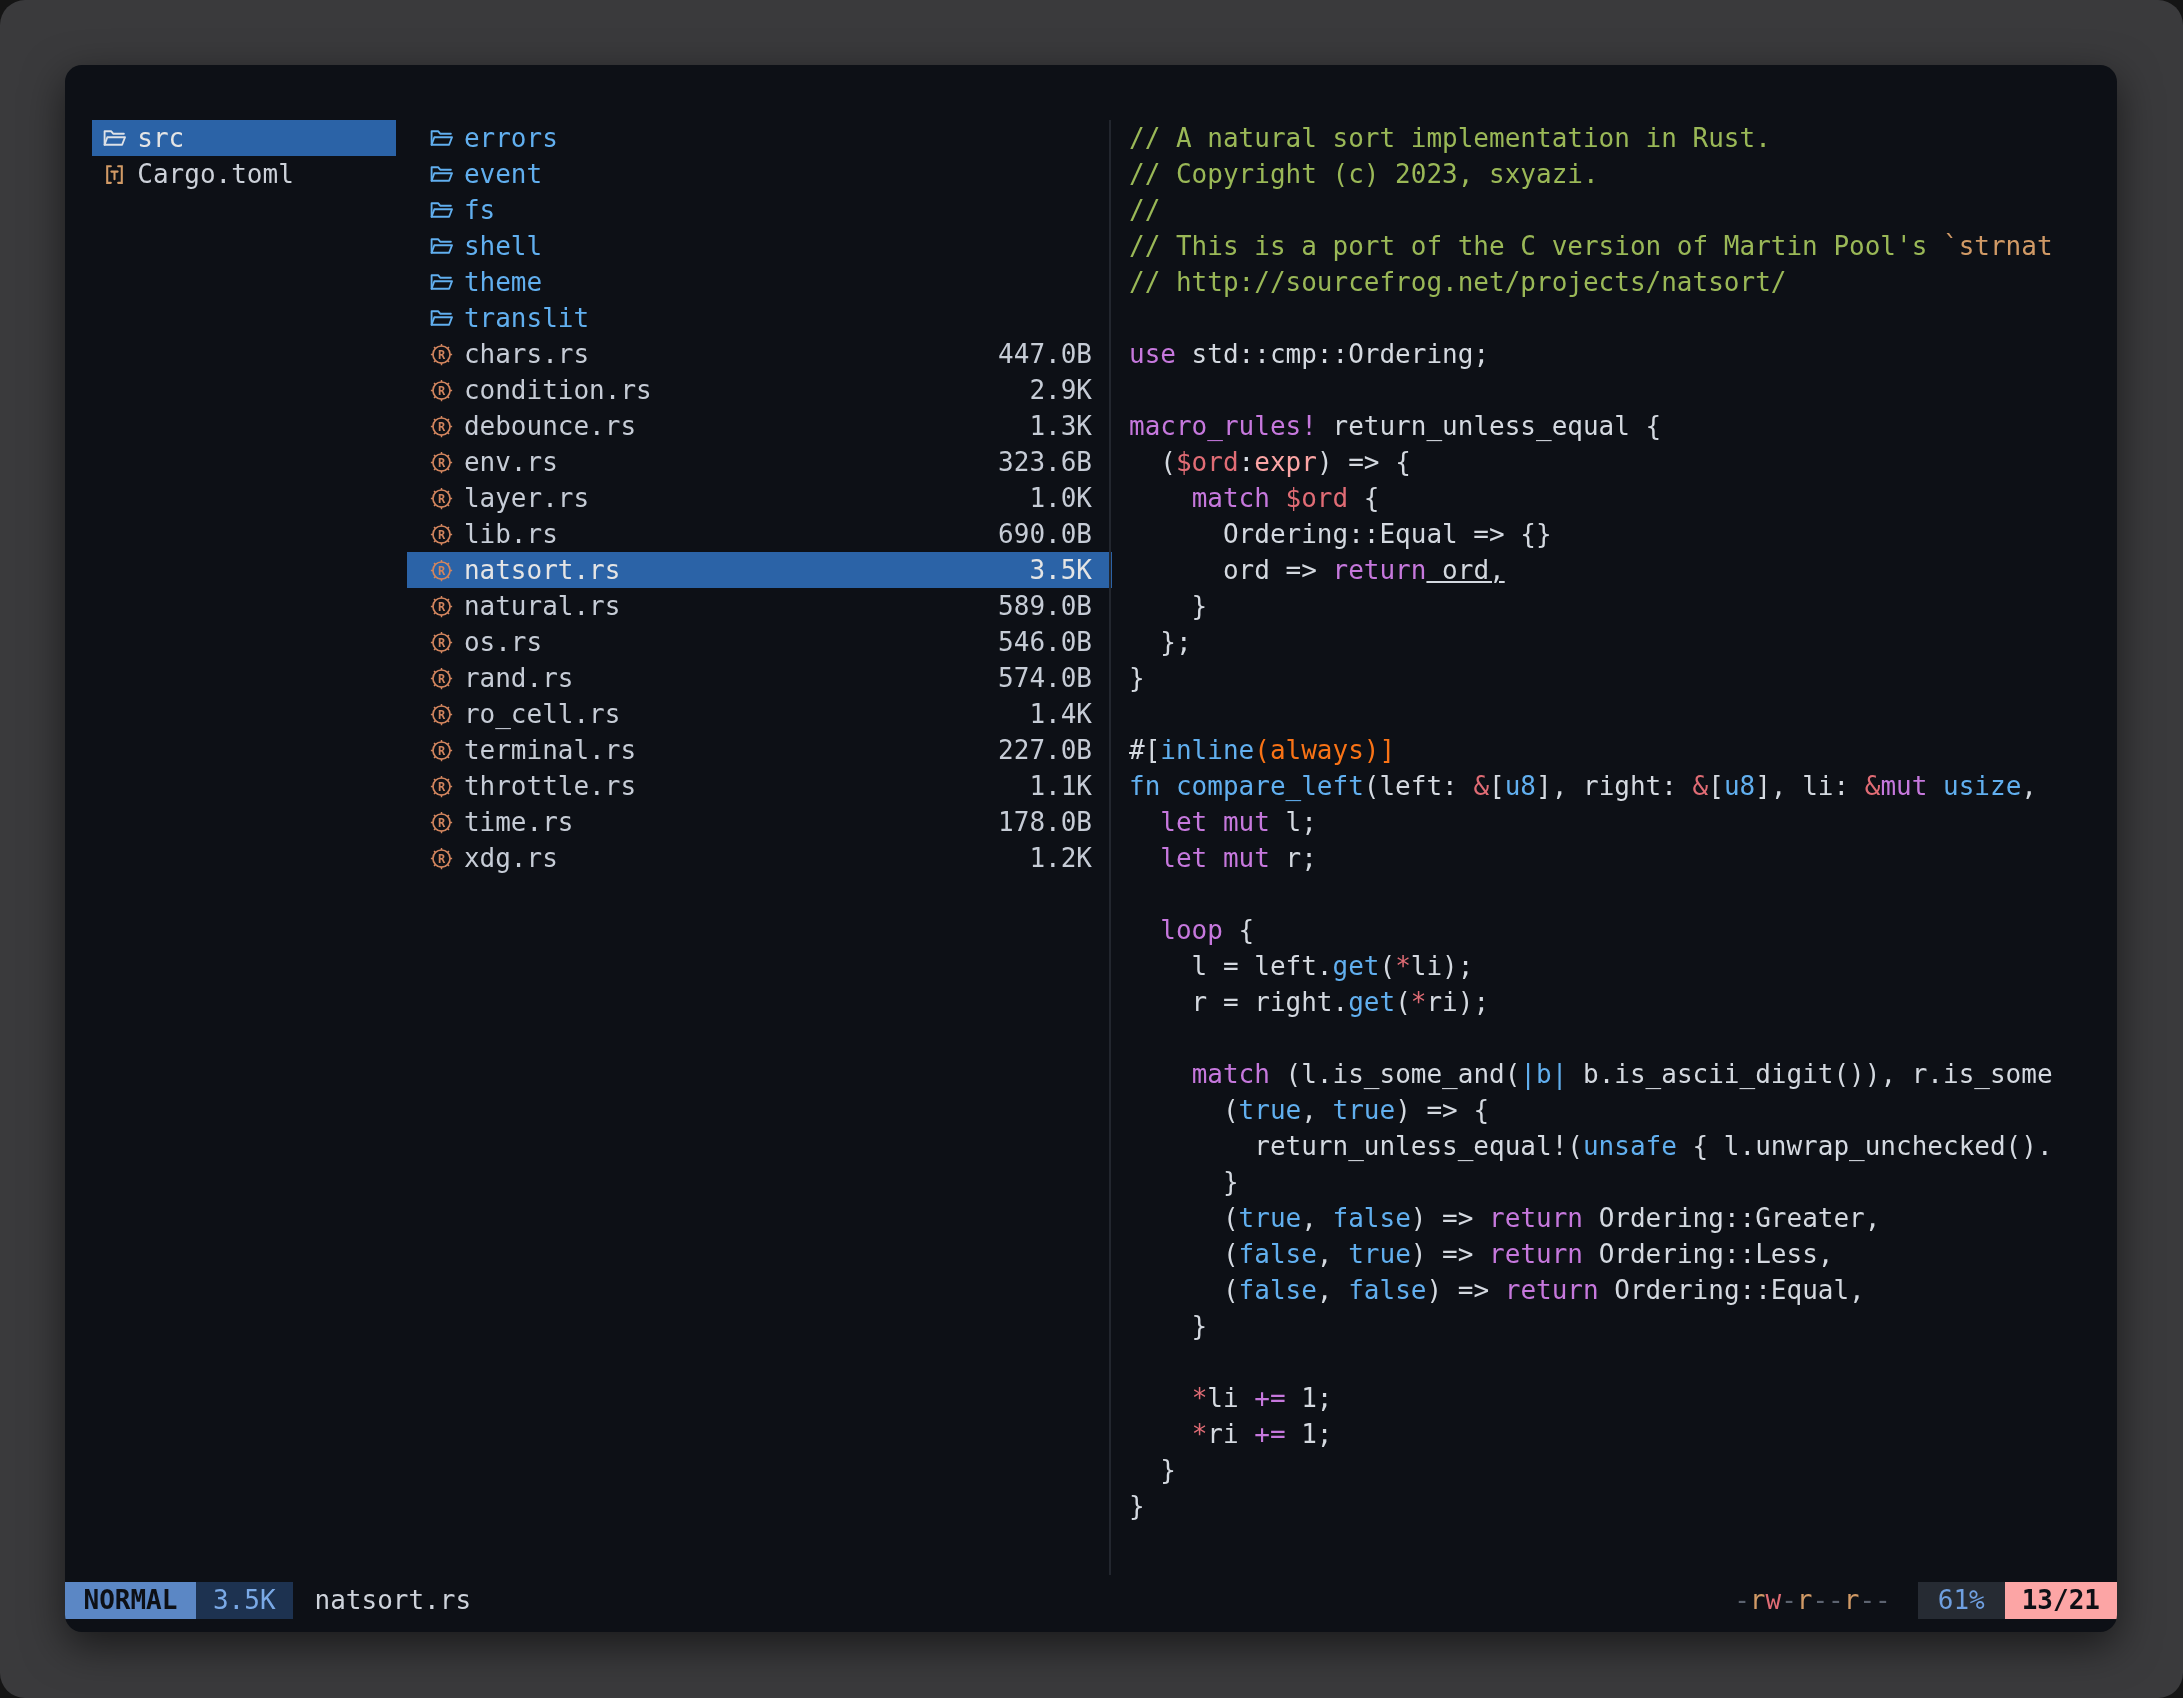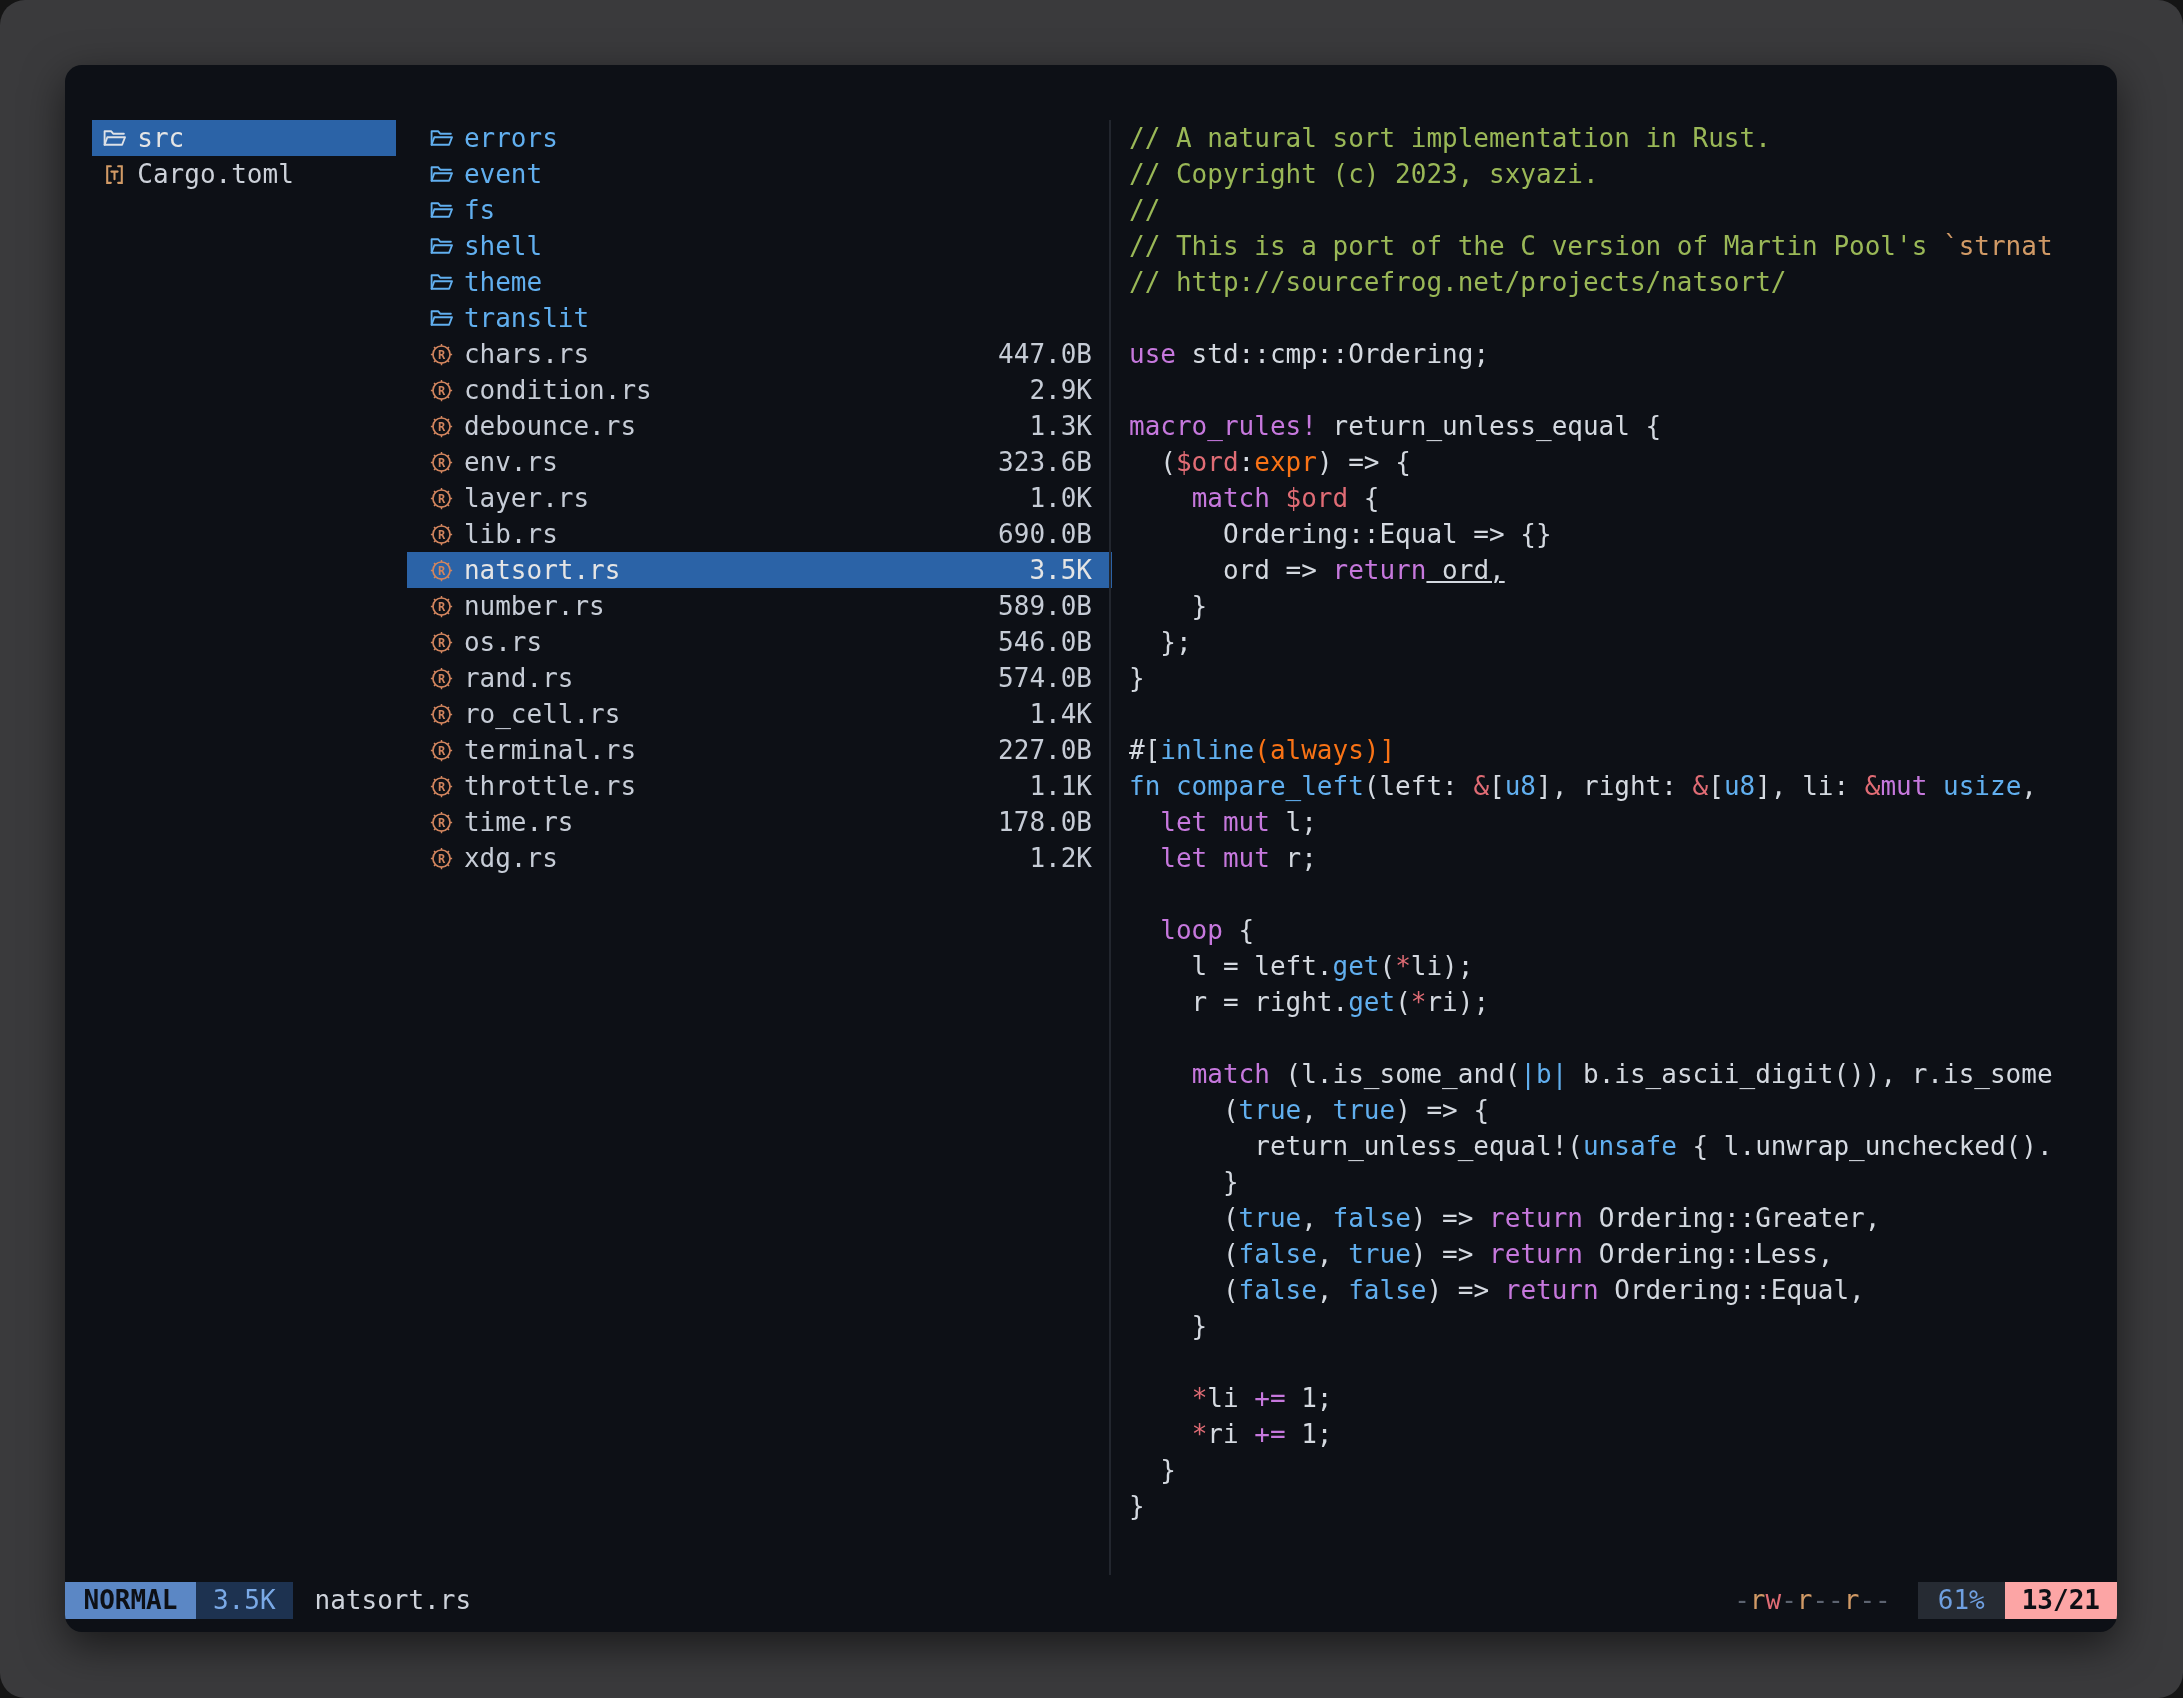--- a/index.html
+++ b/index.html
@@ -235,21 +235,21 @@
           <span class="size">3.5K</span>
         </div>
         <div class="row">
           <span class="icon ic-rust">
             <svg viewBox="0 0 24 24" fill="none" stroke="currentColor" style="font-size:31px">
               <circle cx="12" cy="12" r="8.2" stroke-width="1.6"></circle>
               <path stroke-width="1.4" d="M12 1.8v2.2M12 20v2.2M1.8 12H4M20 12h2.2M4.8 4.8l1.6 1.6M17.6 17.6l1.6 1.6M4.8 19.2l1.6-1.6M17.6 6.4l1.6-1.6"></path>
               <text x="12" y="16.3" text-anchor="middle" font-size="11.5" font-weight="bold" font-family="monospace" fill="currentColor" stroke="none">R</text>
             </svg>
           </span>
-          <span class="label file">number.rs</span>
+          <span class="label file">natural.rs</span>
           <span class="size">589.0B</span>
         </div>
         <div class="row">
           <span class="icon ic-rust">
             <svg viewBox="0 0 24 24" fill="none" stroke="currentColor" style="font-size:31px">
               <circle cx="12" cy="12" r="8.2" stroke-width="1.6"></circle>
               <path stroke-width="1.4" d="M12 1.8v2.2M12 20v2.2M1.8 12H4M20 12h2.2M4.8 4.8l1.6 1.6M17.6 17.6l1.6 1.6M4.8 19.2l1.6-1.6M17.6 6.4l1.6-1.6"></path>
               <text x="12" y="16.3" text-anchor="middle" font-size="11.5" font-weight="bold" font-family="monospace" fill="currentColor" stroke="none">R</text>
             </svg>
           </span>
@@ -329,21 +329,21 @@
     <div class="pane-preview">
         <div class="code-line"><span style="color: rgb(154, 184, 87);">// A natural sort implementation in Rust.</span></div>
         <div class="code-line"><span style="color: rgb(154, 184, 87);">// Copyright (c) 2023, sxyazi.</span></div>
         <div class="code-line"><span style="color: rgb(154, 184, 87);">//</span></div>
         <div class="code-line"><span style="color: rgb(154, 184, 87);">// This is a port of the C version of Martin Pool's </span><span style="color: rgb(209, 154, 102);">`strnat</span></div>
         <div class="code-line"><span style="color: rgb(154, 184, 87);">// http://sourcefrog.net/projects/natsort/</span></div>
         <div class="code-line"></div>
         <div class="code-line"><span style="color: rgb(198, 120, 221);">use</span><span style="color: rgb(212, 217, 224);"> std::cmp::Ordering;</span></div>
         <div class="code-line"></div>
         <div class="code-line"><span style="color: rgb(198, 120, 221);">macro_rules!</span><span style="color: rgb(212, 217, 224);"> return_unless_equal {</span></div>
-        <div class="code-line"><span style="color: rgb(212, 217, 224);">  (</span><span style="color: rgb(224, 108, 117);">$ord</span><span style="color: rgb(212, 217, 224);">:</span><span style="color: #f97316;">expr</span><span style="color: rgb(212, 217, 224);">) =&gt; {</span></div>
+        <div class="code-line"><span style="color: rgb(212, 217, 224);">  (</span><span style="color: rgb(224, 108, 117);">$ord</span><span style="color: rgb(212, 217, 224);">:</span><span style="color: #fca5a5;">expr</span><span style="color: rgb(212, 217, 224);">) =&gt; {</span></div>
         <div class="code-line"><span style="color: rgb(212, 217, 224);">    </span><span style="color: rgb(198, 120, 221);">match</span><span style="color: rgb(212, 217, 224);"> </span><span style="color: rgb(224, 108, 117);">$ord</span><span style="color: rgb(212, 217, 224);"> {</span></div>
         <div class="code-line"><span style="color: rgb(212, 217, 224);">      Ordering::Equal =&gt; {}</span></div>
         <div class="code-line"><span style="color: rgb(212, 217, 224);">      ord =&gt; </span><span style="color: rgb(198, 120, 221);">return</span><span style="color: rgb(212, 217, 224); text-decoration: underline;"> ord,</span></div>
         <div class="code-line"><span style="color: rgb(212, 217, 224);">    }</span></div>
         <div class="code-line"><span style="color: rgb(212, 217, 224);">  };</span></div>
         <div class="code-line"><span style="color: rgb(212, 217, 224);">}</span></div>
         <div class="code-line"></div>
         <div class="code-line"><span style="color: rgb(212, 217, 224);">#[</span><span style="color: rgb(97, 175, 239);">inline</span><span style="color: #f97316;">(always)]</span></div>
         <div class="code-line"><span style="color: rgb(97, 175, 239);">fn</span><span style="color: rgb(212, 217, 224);"> </span><span style="color: rgb(97, 175, 239);">compare_left</span><span style="color: rgb(212, 217, 224);">(left: </span><span style="color: rgb(224, 108, 117);">&amp;</span><span style="color: rgb(212, 217, 224);">[</span><span style="color: rgb(97, 175, 239);">u8</span><span style="color: rgb(212, 217, 224);">], right: </span><span style="color: rgb(224, 108, 117);">&amp;</span><span style="color: rgb(212, 217, 224);">[</span><span style="color: rgb(97, 175, 239);">u8</span><span style="color: rgb(212, 217, 224);">], li: </span><span style="color: rgb(224, 108, 117);">&amp;</span><span style="color: rgb(198, 120, 221);">mut</span><span style="color: rgb(212, 217, 224);"> </span><span style="color: rgb(97, 175, 239);">usize</span><span style="color: rgb(212, 217, 224);">,</span></div>
         <div class="code-line"><span style="color: rgb(212, 217, 224);">  </span><span style="color: rgb(198, 120, 221);">let</span><span style="color: rgb(212, 217, 224);"> </span><span style="color: rgb(198, 120, 221);">mut</span><span style="color: rgb(212, 217, 224);"> l;</span></div>

